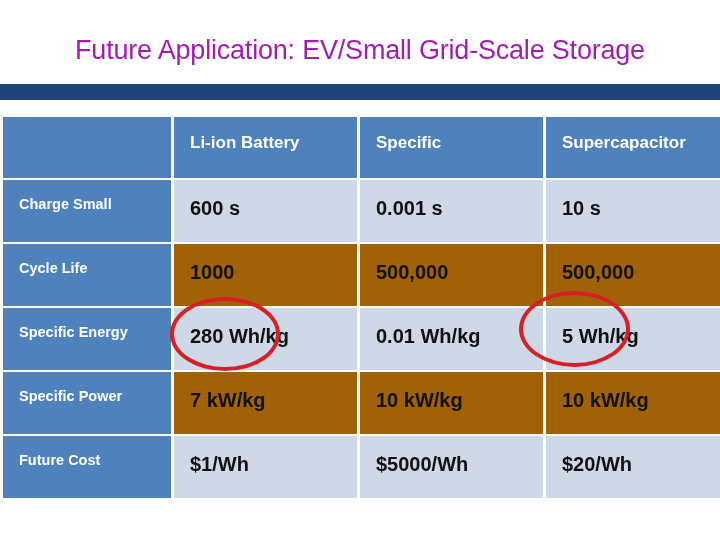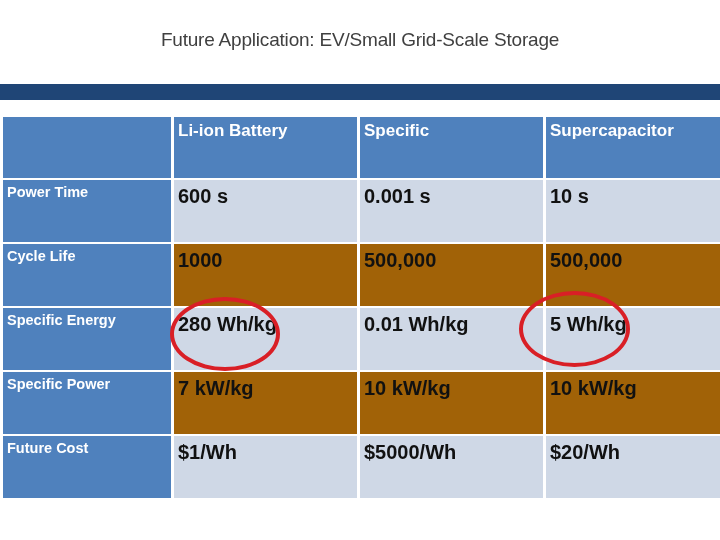--- a/index.html
+++ b/index.html
@@ -21,26 +21,26 @@
     top: 0;
     width: 720px;
     height: 540px;
     background: #ffffff;
   }
 
   
   .slide-title {
     position: absolute;
     left: 0;
-    top: 23px;
+    top: 33px;
     width: 720px;
     text-align: center;
-    font-size: 19px;
+    font-size: 27px;
     line-height: 34px;
-    color: #404040;
+    color: #a21caf;
     font-weight: 400;
     letter-spacing: -0.2px;
     white-space: nowrap;
   }
 
   
   .accent-bar {
     position: absolute;
     left: 0;
     top: 84px;
@@ -58,21 +58,21 @@
     border-collapse: separate;
     border-spacing: 3px 2px;
     table-layout: fixed;
   }
 
   .comparison-table col.c-label { width: 168px; }
   .comparison-table col.c-data  { width: 183px; }
 
   .comparison-table td,
   .comparison-table th {
-    padding: 4px;
+    padding: 16px;
     margin: 0;
     vertical-align: top;
     border: 0;
   }
 
   
   .hdr-cell {
     background: #4F81BD;
     height: 61px;
     color: #ffffff;
@@ -165,21 +165,21 @@
     <thead>
       <tr>
         <th class="hdr-cell blank"></th>
         <th class="hdr-cell">Li-ion Battery</th>
         <th class="hdr-cell">Specific</th>
         <th class="hdr-cell">Supercapacitor</th>
       </tr>
     </thead>
     <tbody>
       <tr class="band-dark">
-        <td class="row-label">Power Time</td>
+        <td class="row-label">Charge Small</td>
         <td class="data-cell">600 s</td>
         <td class="data-cell">0.001 s</td>
         <td class="data-cell">10 s</td>
       </tr>
       <tr class="band-light">
         <td class="row-label">Cycle Life</td>
         <td class="data-cell">1000</td>
         <td class="data-cell">500,000</td>
         <td class="data-cell">500,000</td>
       </tr>

